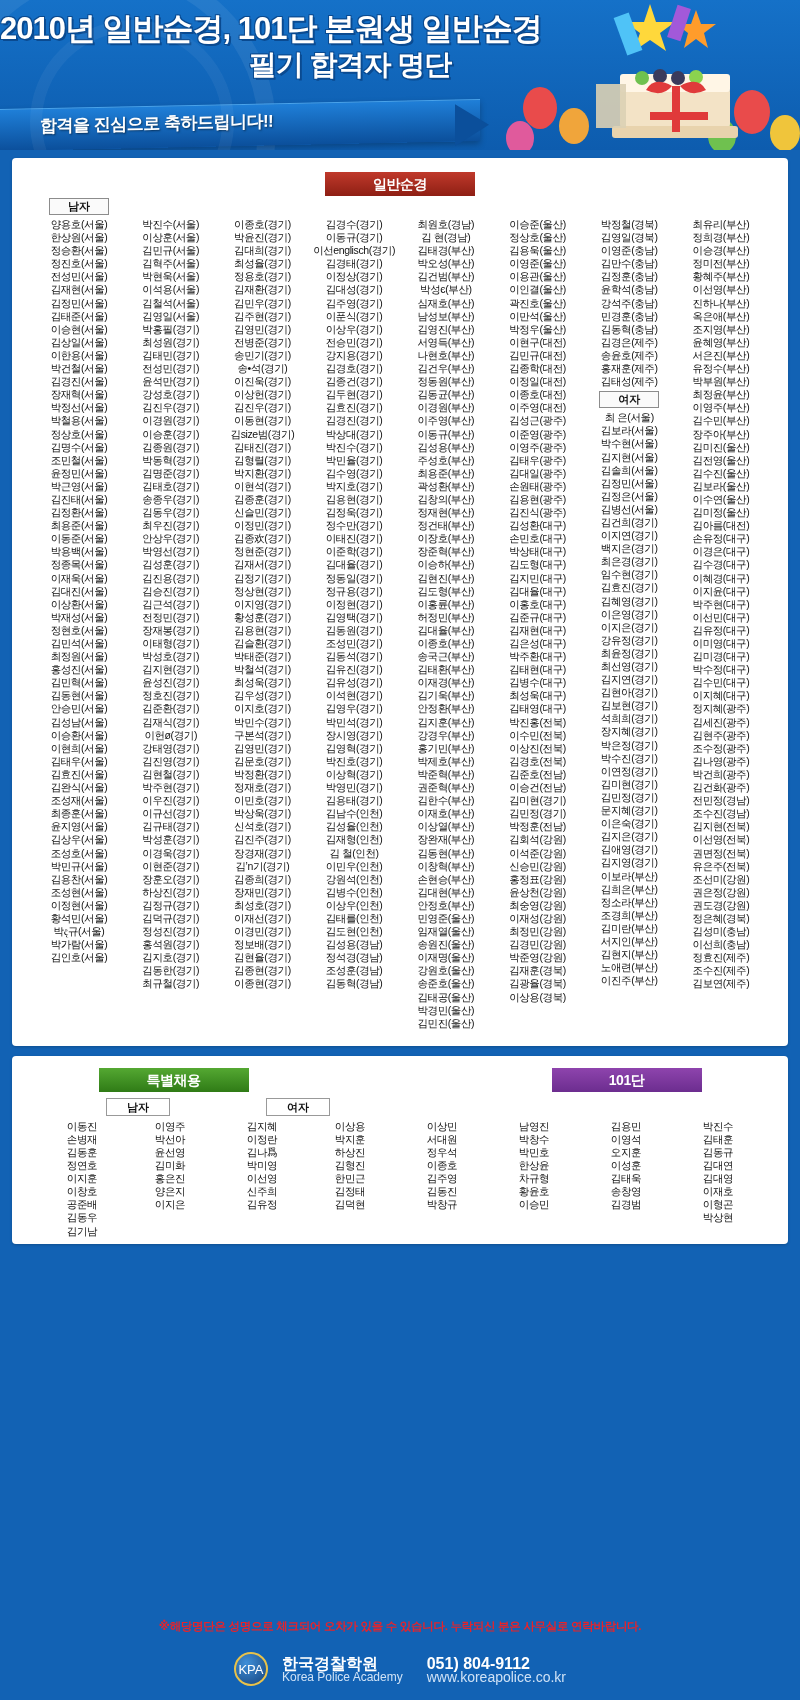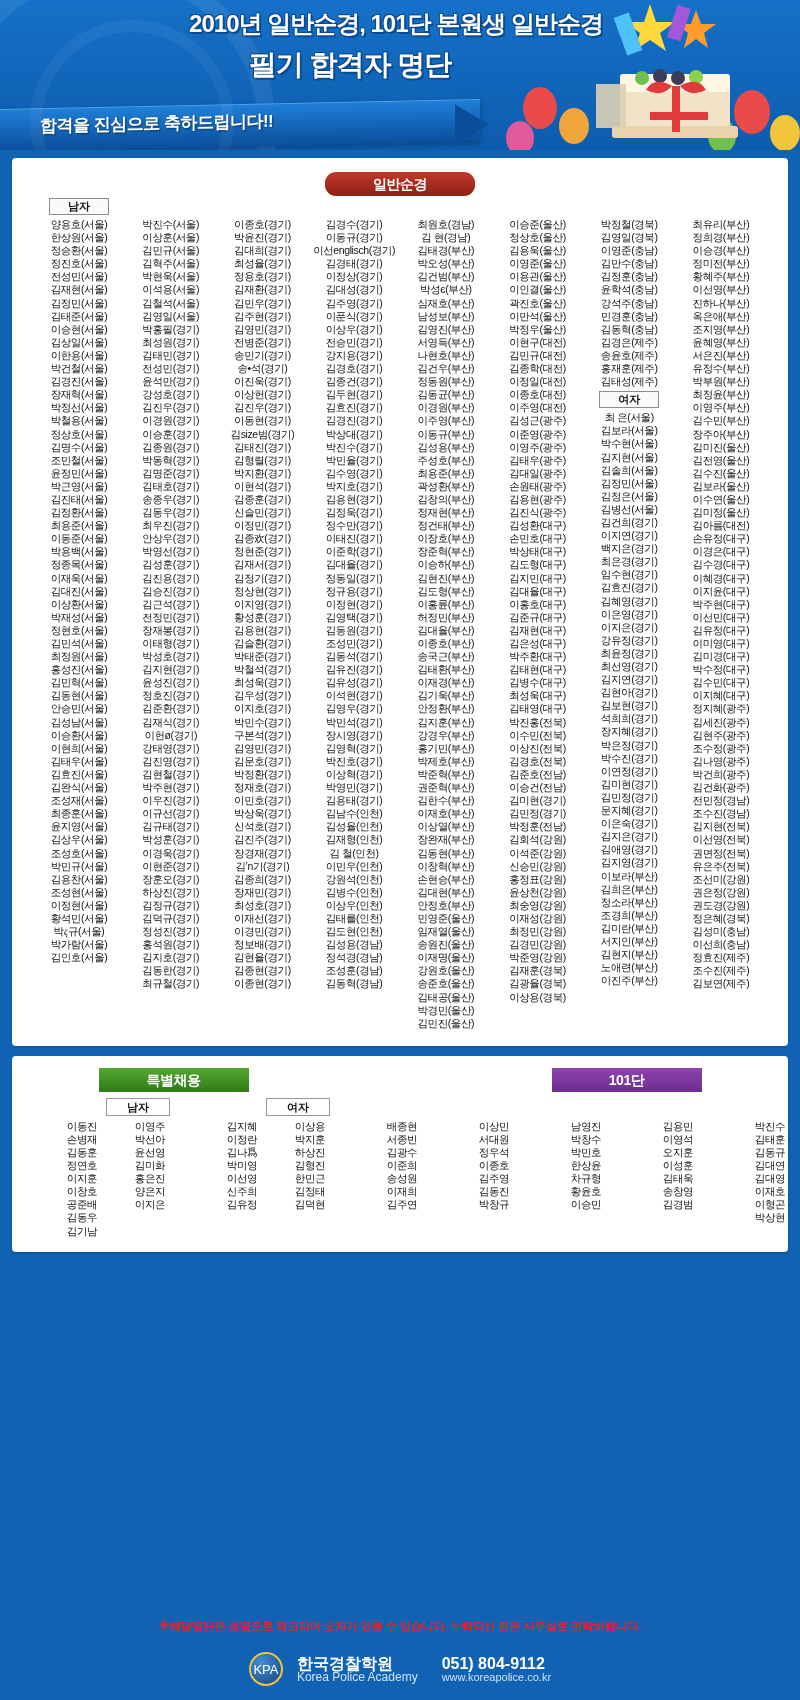--- a/index.html
+++ b/index.html
@@ -24,23 +24,23 @@
     width:300px; height:300px; border-radius:50%;
     border: 18px solid rgba(255,255,255,0.07);
   }
   .header::after {
     content:"";
     position:absolute; left:30px; top:20px;
     width:180px; height:180px; border-radius:50%;
     border: 12px solid rgba(255,255,255,0.05);
   }
   .title-main {
-    position:absolute; top:8px; left:16px; width:760px;
-    text-align:center;
-    font-size:24px; font-weight:bold; color:#ffffff;
+    position:absolute; top:8px; left:0; width:760px;
+    text-align:left;
+    font-size:31px; font-weight:bold; color:#ffffff;
     letter-spacing:-1px;
     text-shadow: 2px 2px 0 #0a4a90, -1px -1px 0 #0a4a90, 1px -1px 0 #0a4a90, -1px 1px 0 #0a4a90;
   }
   .title-sub {
     position:absolute; top:46px; left:0; width:700px;
     text-align:center;
     font-size:28px; font-weight:bold; color:#ffffff;
     letter-spacing:-1px;
     text-shadow: 2px 2px 0 #0a4a90, -1px -1px 0 #0a4a90, 1px -1px 0 #0a4a90, -1px 1px 0 #0a4a90;
   }
@@ -77,21 +77,21 @@
     position:relative;
     box-shadow: 0 1px 3px rgba(0,0,0,0.2);
   }
   .sec-label {
     width:150px; height:24px;
     color:#fff; font-size:14px; font-weight:bold;
     text-align:center; line-height:24px;
     margin:0 auto;
     letter-spacing:-0.5px;
   }
-  .sec-label.red  { background: linear-gradient(180deg,#c0392b,#8e1f14); border-radius: 11px; }
+  .sec-label.red  { background: linear-gradient(180deg,#c0392b,#8e1f14); }
   .sec-label.green{ background: linear-gradient(180deg,#54a832,#2f7b16); }
   .sec-label.purple{background: linear-gradient(180deg,#8e44ad,#6c2d8f); }
   .grouphead {
     width:64px; height:18px; margin:0 auto;
     background:#ffffff; border:1px solid #999;
     font-size:11px; font-weight:bold; color:#111;
     text-align:center; line-height:16px;
   }
   
   #main-panel { padding: 14px 10px 16px 10px; }
@@ -107,21 +107,21 @@
     background:#fafafa;
     font-size:11px; font-weight:bold; color:#111;
     text-align:center; line-height:15px; height:17px;
   }
   .name {
     font-size:10.5px; color:#111; text-align:center;
     line-height:13.1px; white-space:nowrap;
     letter-spacing:-0.4px;
   }
   
-  #bottom-panel { padding: 12px 10px 14px 10px; margin-top:10px; }
+  #bottom-panel { padding: 12px 10px 6px 10px; margin-top:10px; }
   .bottom-labels { display:flex; justify-content:center; gap:150px; margin-bottom:6px;}
   .bottom-body { display:flex; justify-content:space-between; padding:0 26px; }
   .bgroup { display:flex;gap:24px; }
   .bcol { width:68px; }
   .bhead-row { display:flex; justify-content:space-between; padding:0 26px; margin:4px 0 4px 0;}
   .bhead-left { width:300px; display:flex; gap:60px; padding-left:40px;}
   .bhead-right { width:340px; }
   
   .notice {
     position:absolute; left:0; right:0; bottom:66px;
@@ -135,21 +135,21 @@
   .logo-circle {
     width:34px; height:34px; border-radius:50%;
     background: radial-gradient(circle at 35% 30%, #3f8fd8, #16447f);
     border:2px solid #e8c24a;
     display:flex; align-items:center; justify-content:center;
     color:#fff; font-size:13px; font-weight:normal;
   }
   .brand-ko { color:#ffffff; font-size:16px; font-weight:bold; line-height:17px;}
   .brand-en { color:#cfe2f6; font-size:12px; line-height:11px;}
   .phone { color:#ffffff; font-size:16px; font-weight:bold; line-height:17px;}
-  .site  { color:#cfe2f6; font-size:11px; line-height:11px;}
+  .site  { color:#cfe2f6; font-size:14px; line-height:11px;}
 </style>
 </head>
 <body>
 
 <div class="header">
   <div class="title-main">2010년 일반순경, 101단 본원생 일반순경</div>
   <div class="title-sub">필기 합격자 명단</div>
   <div class="ribbon"></div>
   <div class="ribbon-tail"></div>
   <div class="ribbon-text">합격을 진심으로 축하드립니다!!</div>
@@ -738,29 +738,20 @@
         <div class="bcol">
           <div class="name">이상용</div>
           <div class="name">박지훈</div>
           <div class="name">하상진</div>
           <div class="name">김형진</div>
           <div class="name">한민근</div>
           <div class="name">김정태</div>
           <div class="name">김덕현</div>
         </div>
         <div class="bcol">
-          <div class="name">배종현</div>
-          <div class="name">서종빈</div>
-          <div class="name">김광수</div>
-          <div class="name">이준희</div>
-          <div class="name">송성원</div>
-          <div class="name">이재희</div>
-          <div class="name">김주연</div>
-        </div>
-        <div class="bcol">
           <div class="name">이상민</div>
           <div class="name">서대원</div>
           <div class="name">정우석</div>
           <div class="name">이종호</div>
           <div class="name">김주영</div>
           <div class="name">김동진</div>
           <div class="name">박창규</div>
         </div>
         <div class="bcol">
           <div class="name">남영진</div>

